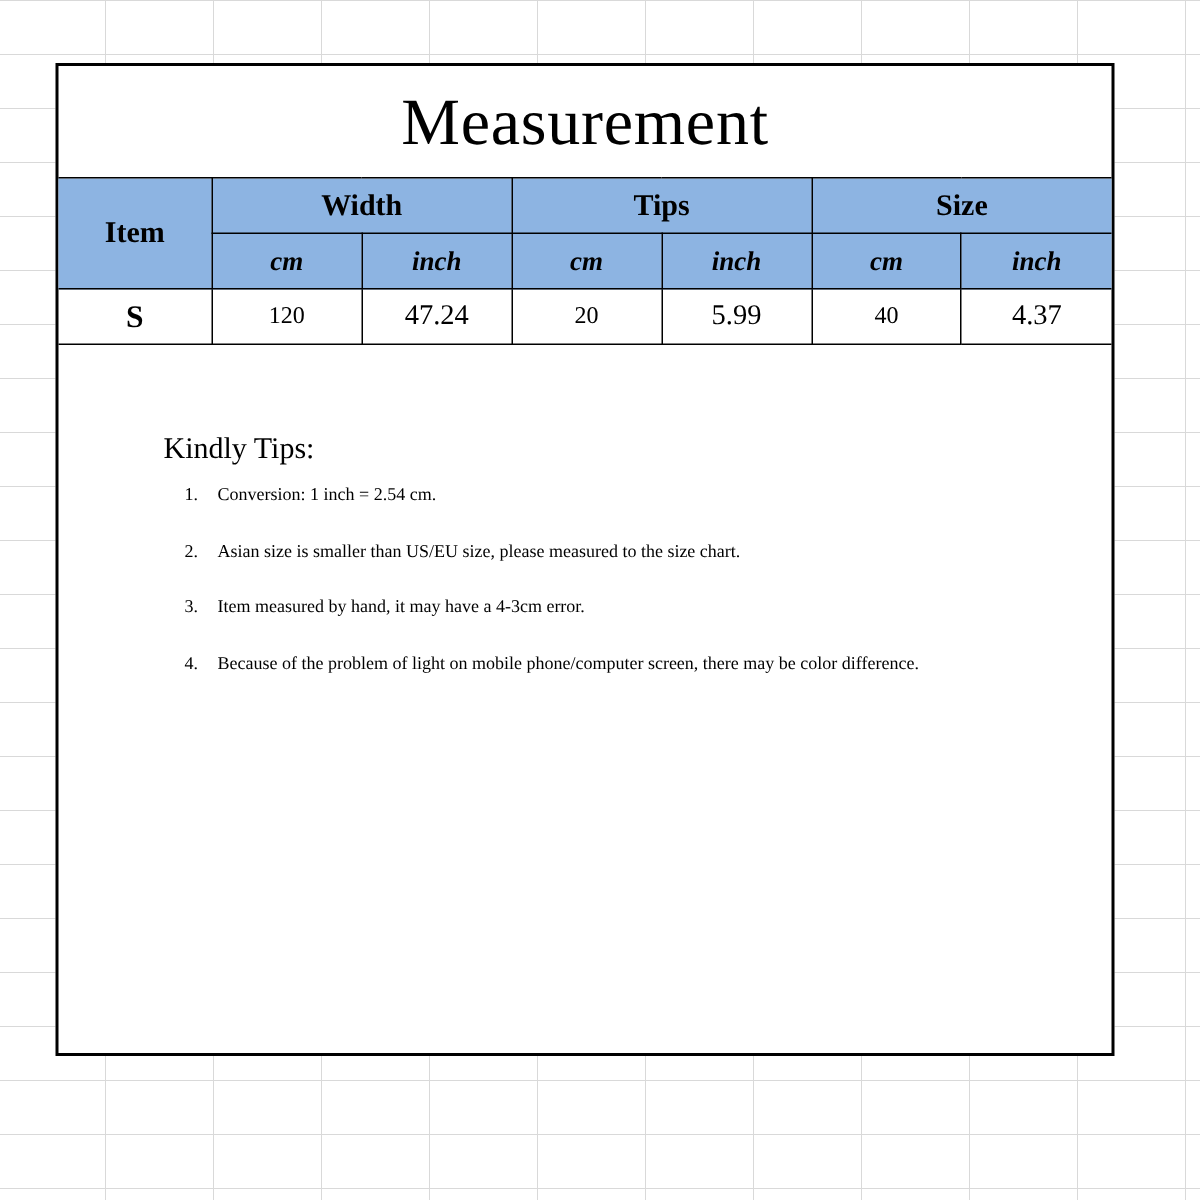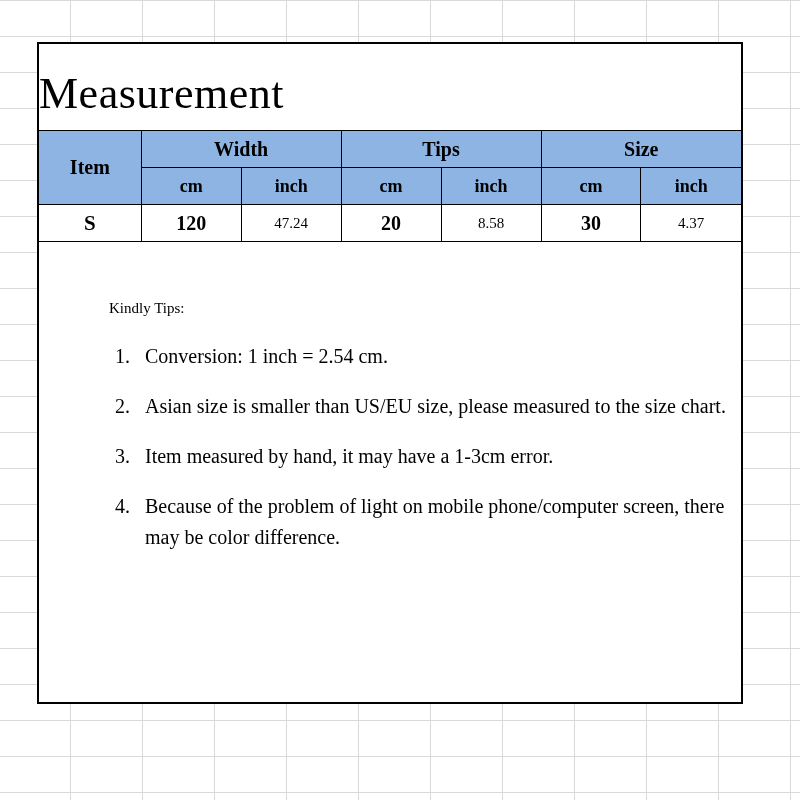--- a/index.html
+++ b/index.html
@@ -34,23 +34,24 @@
     left: 37px;
     top: 42px;
     width: 706px;
     height: 662px;
     background: #ffffff;
     border: 2px solid #000000;
     box-sizing: border-box;
   }
 
   #title {
+    text-align: center;
     font-size: 44px;
     line-height: 1;
-    padding-top: 28px;
+    padding-top: 16px;
     padding-bottom: 14px;
     font-family: "Liberation Serif", serif;
     color: #000000;
     letter-spacing: 0.5px;
   }
 
   table.size-table {
     width: 100%;
     border-collapse: collapse;
     table-layout: fixed;
@@ -66,52 +67,53 @@
     color: #000000;
   }
   table.size-table .hdr {
     background: #8db4e2;
     font-weight: bold;
   }
   table.size-table .hdr-sub {
     background: #8db4e2;
     font-weight: bold;
     font-size: 18px;
+    font-style: italic;
   }
   table.size-table td.bold-cell {
-    font-weight: bold;
-    font-size: 20px;
+    font-weight: normal;
+    font-size: 16px;
   }
   table.size-table td.plain-cell {
     font-weight: normal;
-    font-size: 15px;
+    font-size: 19px;
   }
   table.size-table td.size-cell {
     font-weight: bold;
     font-size: 21px;
   }
   
   table.size-table tr > *:first-child { border-left: none; }
   table.size-table tr > *:last-child { border-right: none; }
 
   #tips {
     padding: 58px 0 0 70px;
     color: #000000;
   }
   #tips-title {
-    font-size: 15px;
-    margin-bottom: 24px;
+    font-size: 20px;
+    margin-bottom: 9px;
   }
   ol.tips-list {
     margin: 0;
     padding: 0 0 0 26px;
     list-style-position: outside;
   }
   ol.tips-list li {
-    font-size: 20px;
+    font-size: 12px;
     line-height: 1.55;
     margin-bottom: 19px;
     padding-left: 10px;
   }
 </style>
 </head>
 <body>
 
 <div id="grid-bg"></div>
 
@@ -133,30 +135,30 @@
       <th class="hdr-sub">cm</th>
       <th class="hdr-sub">inch</th>
       <th class="hdr-sub">cm</th>
       <th class="hdr-sub">inch</th>
     </tr>
     <tr>
       <td class="size-cell">S</td>
       <td class="bold-cell">120</td>
       <td class="plain-cell">47.24</td>
       <td class="bold-cell">20</td>
-      <td class="plain-cell">8.58</td>
-      <td class="bold-cell">30</td>
+      <td class="plain-cell">5.99</td>
+      <td class="bold-cell">40</td>
       <td class="plain-cell">4.37</td>
     </tr>
   </tbody>
     </table>
 
   <div id="tips">
     <div id="tips-title">Kindly Tips:</div>
     <ol class="tips-list">
       <li>Conversion: 1 inch = 2.54 cm.</li>
       <li>Asian size is smaller than US/EU size, please measured to the size chart.</li>
-      <li>Item measured by hand, it may have a 1-3cm error.</li>
+      <li>Item measured by hand, it may have a 4-3cm error.</li>
       <li>Because of the problem of light on mobile phone/computer screen, there may be color difference.</li>
     </ol>
   </div>
 
 </div>
 
 </body></html>

